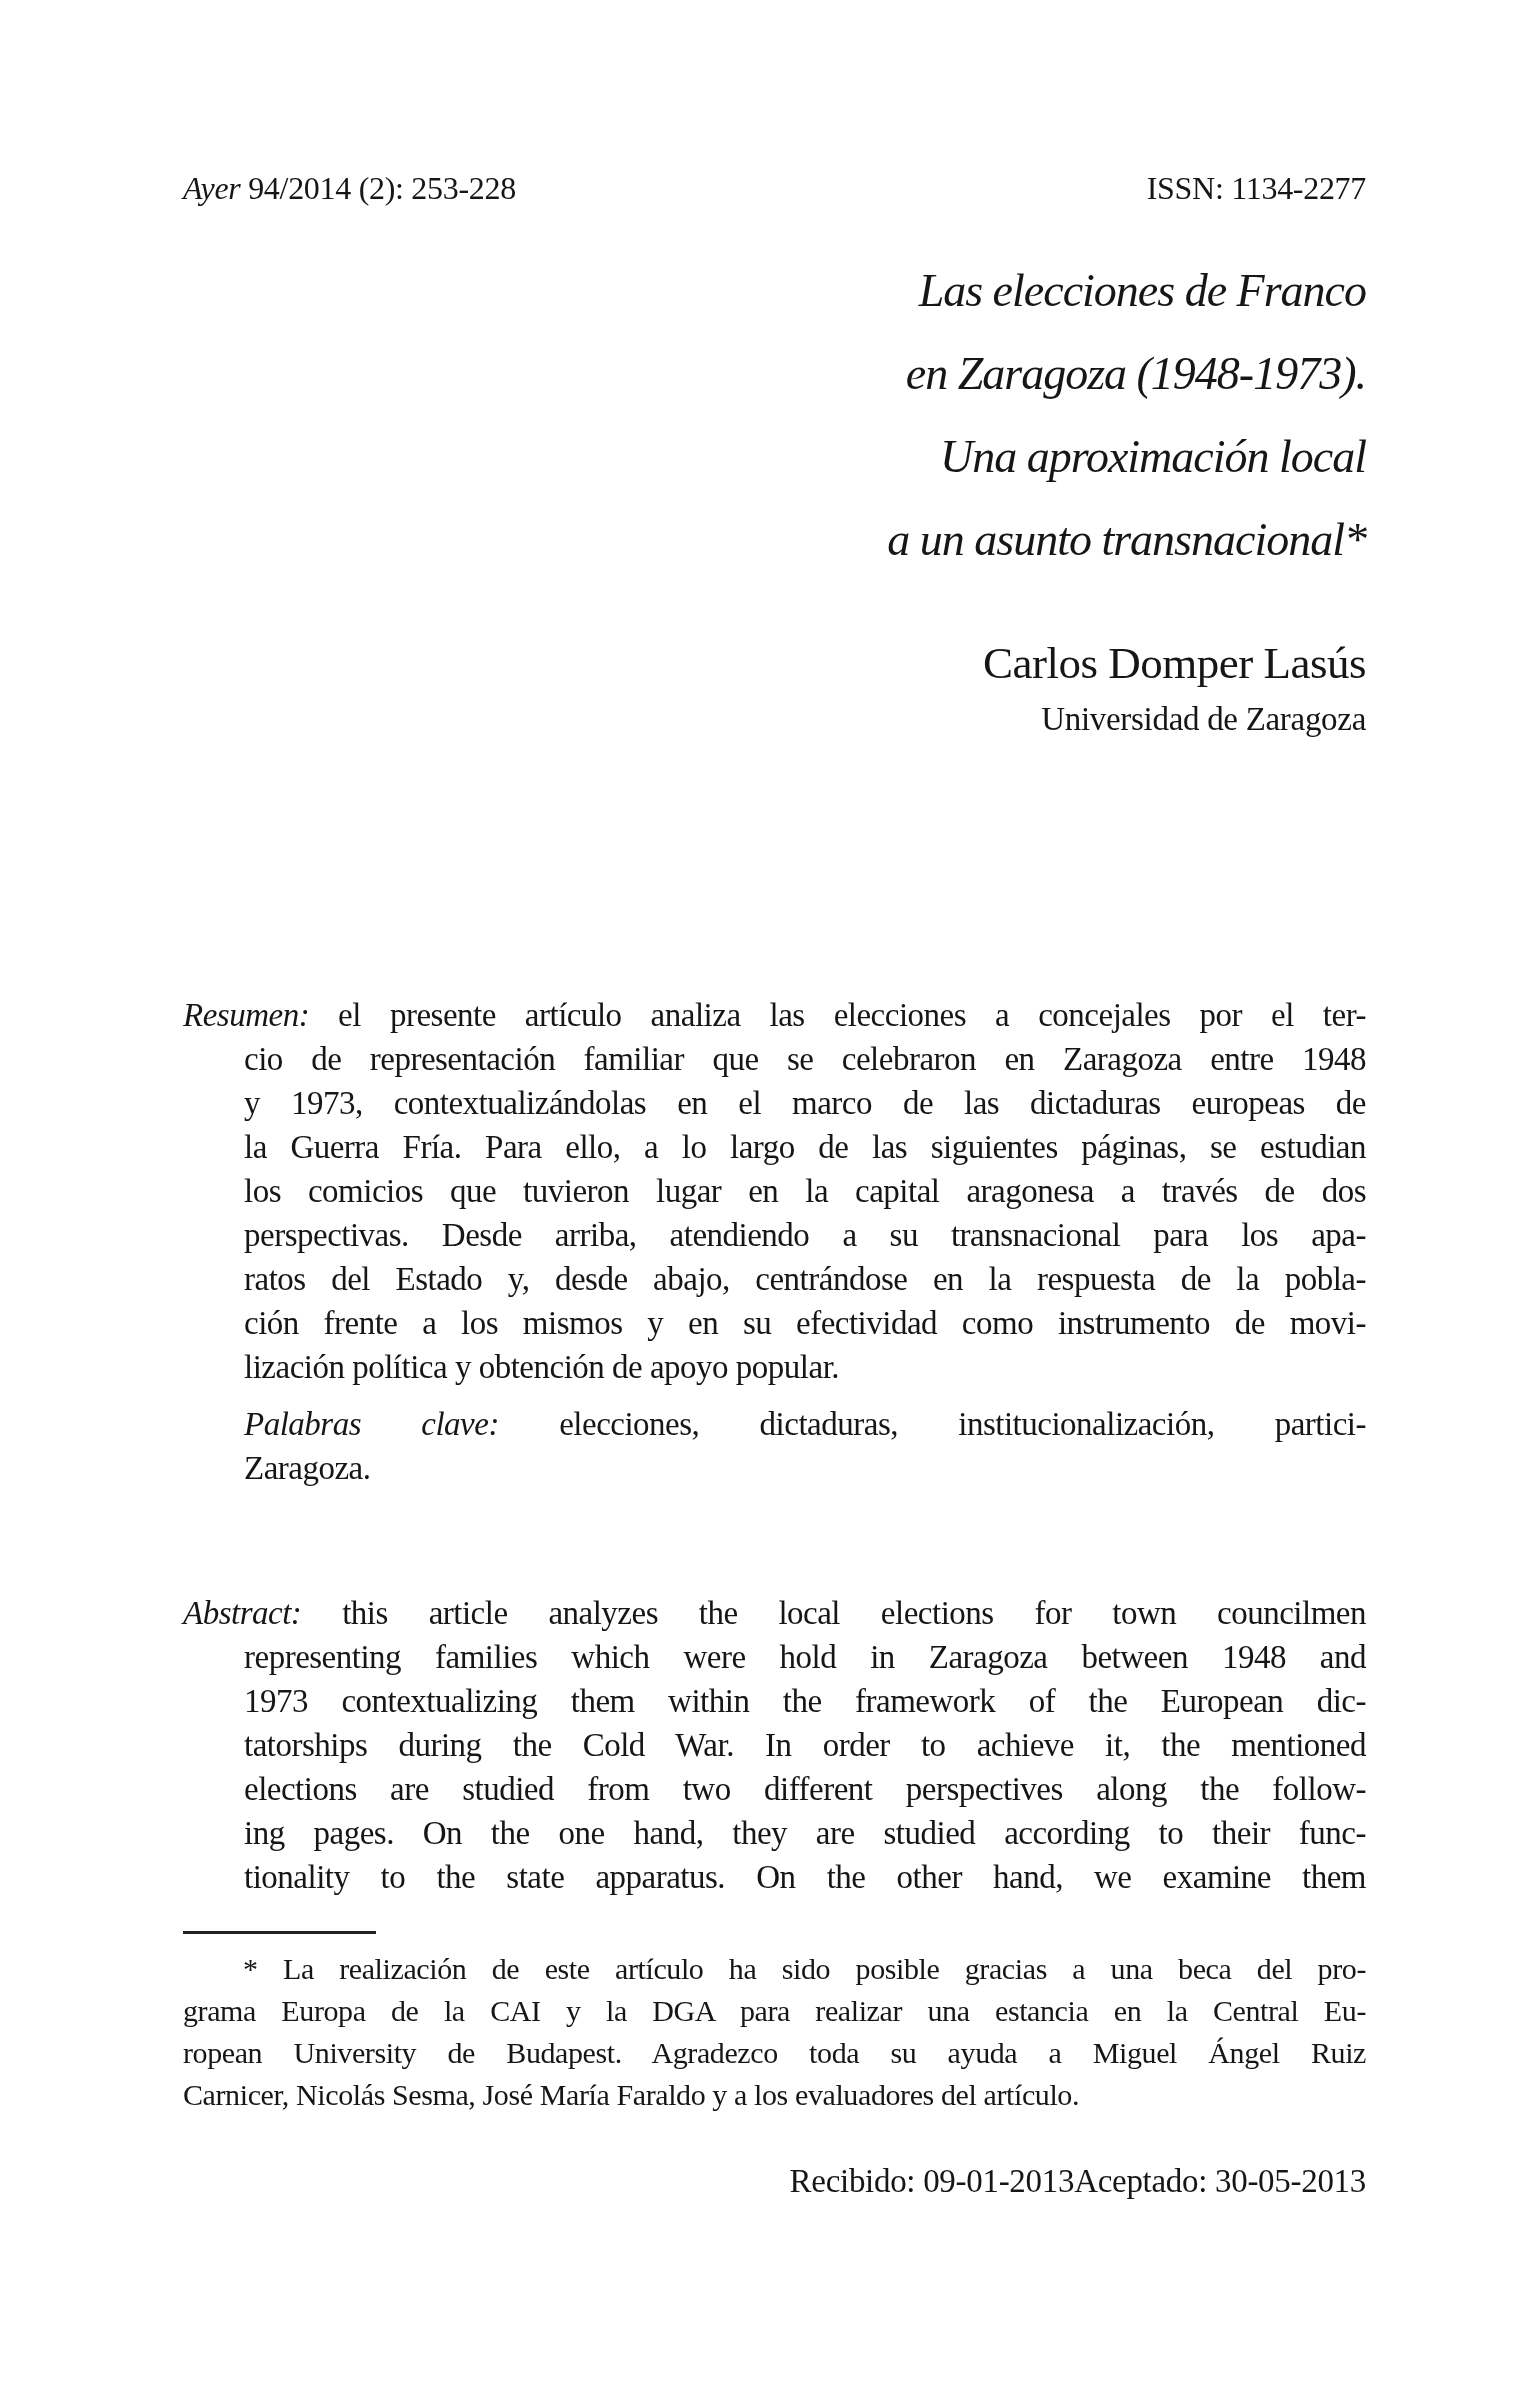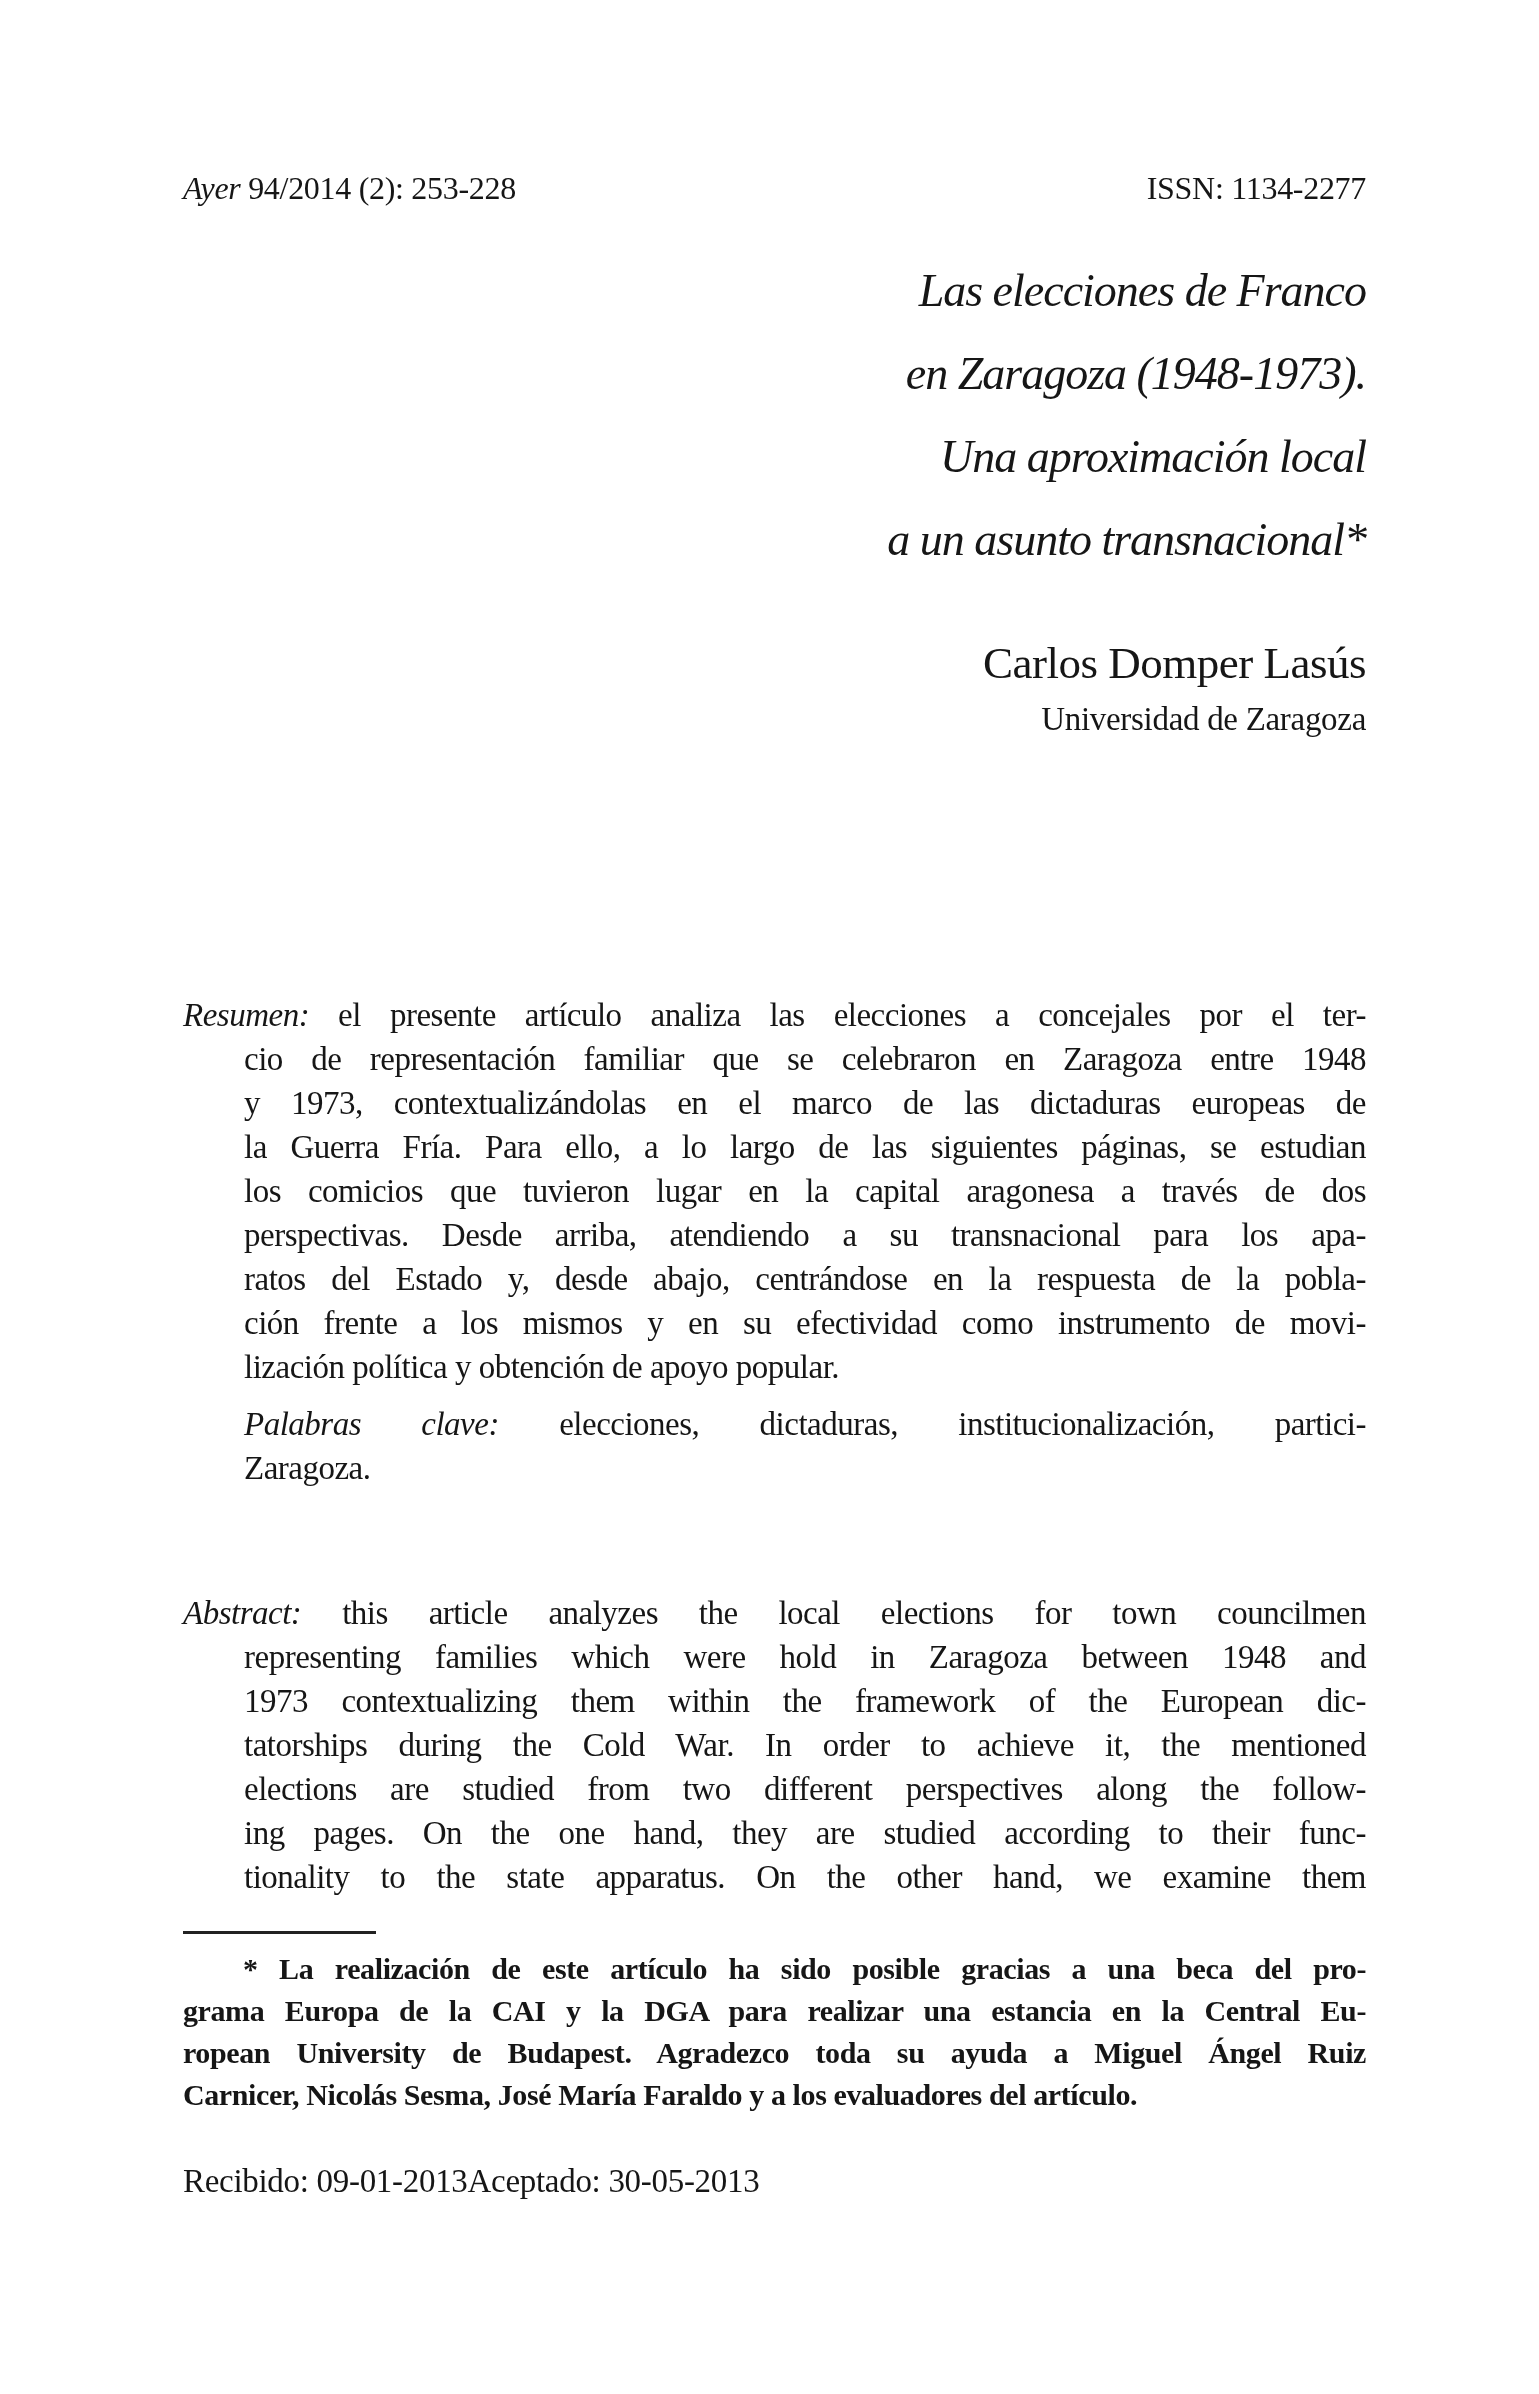--- a/index.html
+++ b/index.html
@@ -100,33 +100,32 @@
     left: 183px;
     top: 1948px;
     width: 1183px;
     font-size: 30px;
     line-height: 42px;
     letter-spacing: -0.4px;
   }
   .fn-line {
     text-align: justify;
     text-align-last: justify;
-    font-weight: bold;
   }
   .fn-line.fn-first { text-indent: 60px; }
   .fn-line.endline  { text-align-last: left; }
 
   
   .footer {
     position: absolute;
     left: 183px;
     top: 2163px;
     width: 1183px;
     display: flex;
-    justify-content: flex-start;
+    justify-content: flex-end;
     font-size: 33px;
     letter-spacing: -0.3px;
   }
 </style>
 </head>
 <body>
 
 <div class="page">
 
   <div class="header">

